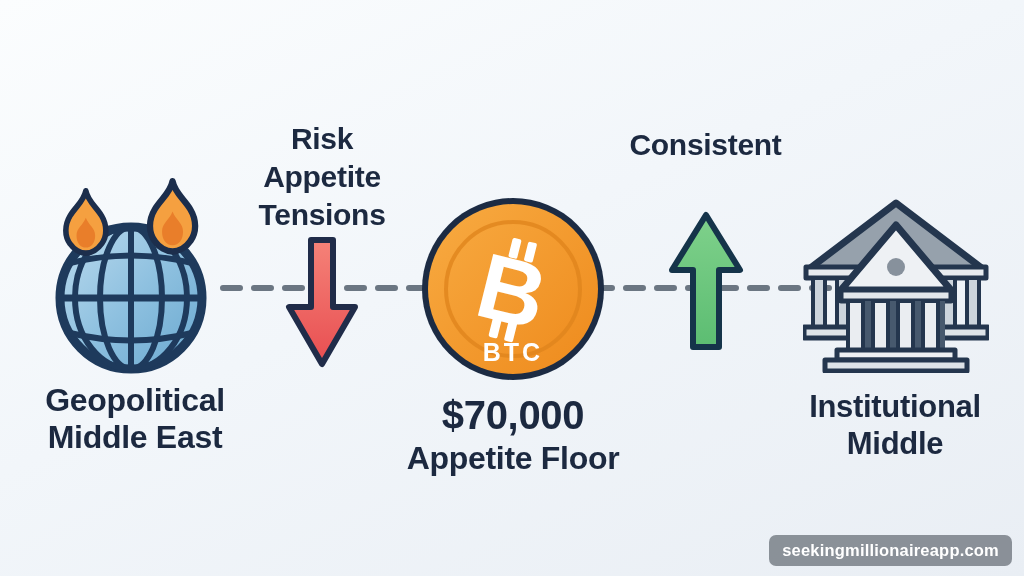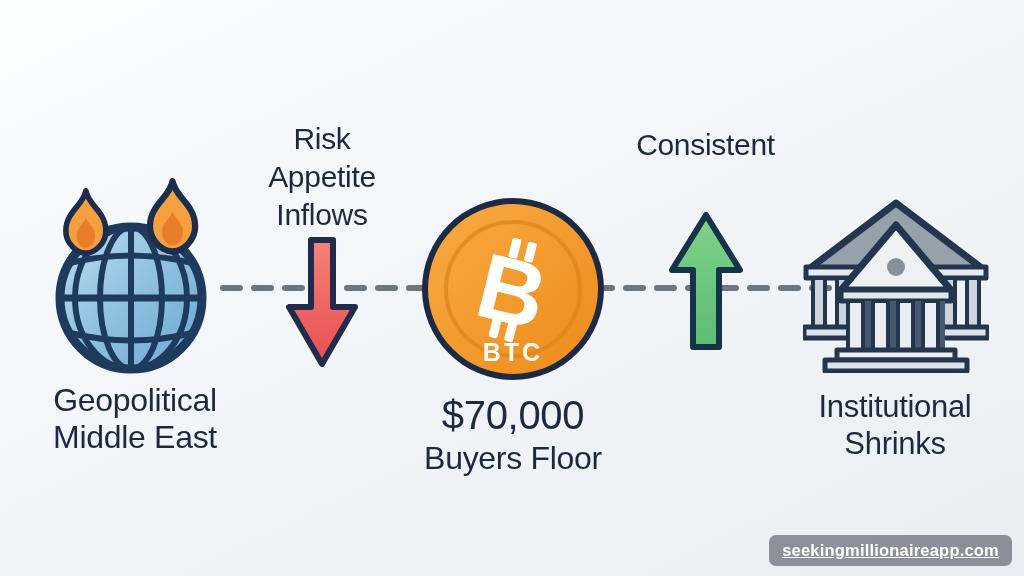--- a/index.html
+++ b/index.html
@@ -17,21 +17,21 @@
   .abs { position: absolute; }
 
   .icon-layer { z-index: 2; }
   .line-layer { z-index: 1; }
 
   .label {
     position: absolute;
     z-index: 3;
     text-align: center;
     color: #1c2940;
-    font-weight: 400;
+    font-weight: 700;
     letter-spacing: -0.3px;
   }
   .label .line { display: block; }
 
   .label-risk        { left: 232px; top: 120px; width: 180px; font-size: 30px; line-height: 38px; }
   .label-etf         { left: 598px; top: 126px; width: 215px; font-size: 30px; line-height: 38px; }
   .label-left        { left: 20px;  top: 382px; width: 230px; font-size: 32px; line-height: 37px; }
   .label-center      { left: 388px; top: 392px; width: 250px; font-size: 32px; line-height: 40px; }
   .label-center .big { font-size: 40px; line-height: 46px; }
   .label-right       { left: 780px; top: 388px; width: 230px; font-size: 31px; line-height: 37px; text-align: center; }
@@ -41,21 +41,20 @@
     right: 12px;
     bottom: 10px;
     z-index: 5;
     background: rgba(124, 131, 139, 0.88);
     color: #ffffff;
     font-size: 16.5px;
     font-weight: 700;
     padding: 6px 13px;
     border-radius: 7px;
     letter-spacing: 0.2px;
-    text-decoration: underline;
   }
 
   svg { display: block; }
 </style>
 </head>
 <body>
 
 <div class="stage">
 
   <svg class="abs line-layer" style="left:205px; top:283px;" width="645" height="10" viewBox="0 0 645 10">
@@ -152,37 +151,37 @@
       <rect x="95" y="104" width="15" height="50" fill="#eaedf1" stroke-width="4"></rect>
       <rect x="120" y="104" width="15" height="50" fill="#eaedf1" stroke-width="4"></rect>
       <rect x="34" y="153" width="118" height="10" fill="#edf0f3" stroke-width="5"></rect>
       <rect x="22" y="163" width="142" height="11" fill="#dde3e8" stroke-width="5"></rect>
     </g>
   </svg>
 
   <div class="label label-risk">
     <span class="line">Risk</span>
     <span class="line">Appetite</span>
-    <span class="line">Inflows</span>
+    <span class="line">Tensions</span>
   </div>
 
   <div class="label label-etf">
     <span class="line">Consistent</span>
   </div>
 
   <div class="label label-left">
     <span class="line">Geopolitical</span>
     <span class="line">Middle East</span>
   </div>
 
   <div class="label label-center">
     <span class="line big">$70,000</span>
-    <span class="line">Buyers Floor</span>
+    <span class="line">Appetite Floor</span>
   </div>
 
   <div class="label label-right">
     <span class="line">Institutional</span>
-    <span class="line">Shrinks</span>
+    <span class="line">Middle</span>
   </div>
 
   <div class="watermark">seekingmillionaireapp.com</div>
 
 </div>
 
 </body></html>

